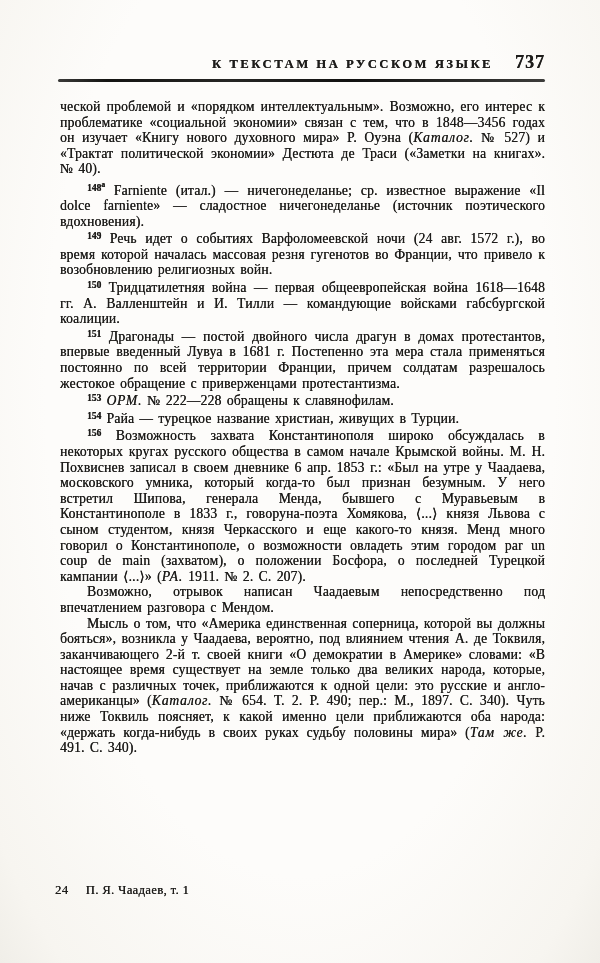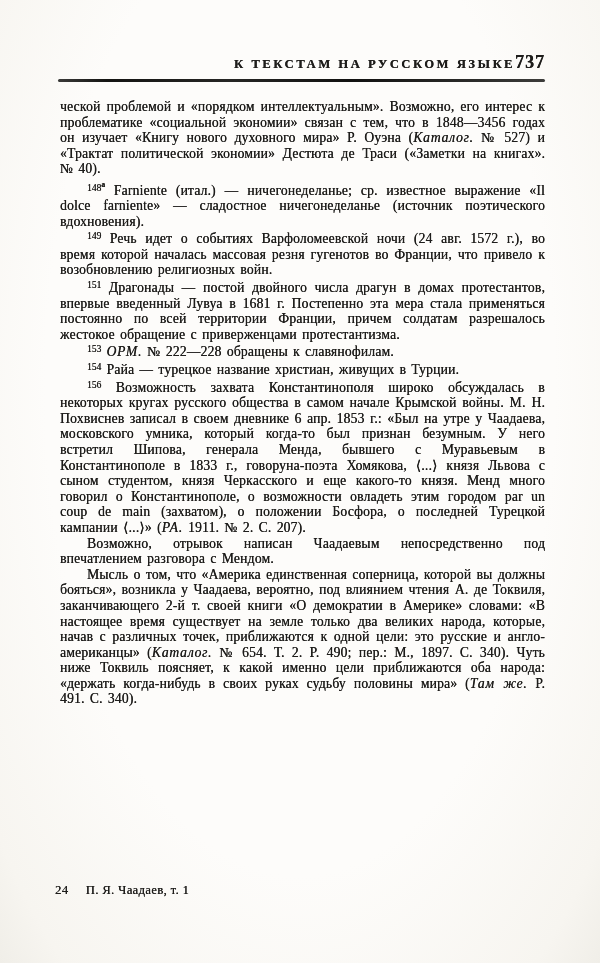--- a/index.html
+++ b/index.html
@@ -17,20 +17,21 @@
     width: 600px;
     height: 963px;
     overflow: hidden;
     background: radial-gradient(ellipse at 50% 40%, #fdfcfa 60%, #f7f5f0 90%, #f0eee8 100%);
     color: #1e1d1b;
   }
   .running-head {
     display: flex;
     justify-content: flex-end;
     align-items: baseline;
+    gap: 22px;
     margin: 52px 55px 0 60px;
   }
   .rh-title {
     font-weight: bold;
     font-size: 12.5px;
     letter-spacing: 2.6px;
     white-space: nowrap;
     text-shadow: 0.3px 0 0 currentColor;
   }
   .rh-num {
@@ -55,21 +56,21 @@
     word-spacing: 1.6px;
     text-shadow: 0.25px 0 0 currentColor;
   }
   .text-block p {
     margin: 0;
   }
   .text-block p.indent {
     text-indent: 27px;
   }
   .fn-marker {
-    font-weight: normal;
+    font-weight: bold;
     font-size: 9.5px;
     letter-spacing: 0;
     vertical-align: 4px;
   }
   .fn-marker-letter {
     font-weight: bold;
     font-size: 7.5px;
     letter-spacing: 0;
     vertical-align: 7.5px;
   }
@@ -99,20 +100,21 @@
     <span class="rh-title">К ТЕКСТАМ НА РУССКОМ ЯЗЫКЕ</span>
     <span class="rh-num">737</span>
   </div>
 
   <div class="rule"></div>
 
   <div class="text-block">
       <p><span>ческой проблемой и «порядком интеллектуальным». Возможно, его интерес к проблематике «социальной экономии» связан с тем, что в 1848—3456 годах он изучает «Книгу нового духовного мира» Р. Оуэна (</span><span class="ital">Каталог.</span><span> № 527) и «Трактат политической экономии» Дестюта де Траси («Заметки на книгах». № 40).</span></p>
       <p class="indent"><span class="fn-marker">148</span><span class="fn-marker-letter">а</span><span> Farniente (итал.) — ничегонеделанье; ср. известное выражение «Il dolce farniente» — сладостное ничегонеделанье (источник поэтического вдохновения).</span></p>
       <p class="indent"><span class="fn-marker">149</span><span> Речь идет о событиях Варфоломеевской ночи (24 авг. 1572 г.), во время которой началась массовая резня гугенотов во Франции, что привело к возобновлению религиозных войн.</span></p>
+      <p class="indent"><span class="fn-marker">150</span><span> Тридцатилетняя война — первая общеевропейская война 1618—1648 гг. А. Валленштейн и И. Тилли — командующие войсками габсбургской коалиции.</span></p>
       <p class="indent"><span class="fn-marker">151</span><span> Драгонады — постой двойного числа драгун в домах протестантов, впервые введенный Лувуа в 1681 г. Постепенно эта мера стала применяться постоянно по всей территории Франции, причем солдатам разрешалось жестокое обращение с приверженцами протестантизма.</span></p>
       <p class="indent"><span class="fn-marker">153</span><span> </span><span class="ital">ОРМ.</span><span> № 222—228 обращены к славянофилам.</span></p>
       <p class="indent"><span class="fn-marker">154</span><span> Райа — турецкое название христиан, живущих в Турции.</span></p>
       <p class="indent"><span class="fn-marker">156</span><span> Возможность захвата Константинополя широко обсуждалась в некоторых кругах русского общества в самом начале Крымской войны. М. Н. Похвиснев записал в своем дневнике 6 апр. 1853 г.: «Был на утре у Чаадаева, московского умника, который когда-то был признан безумным. У него встретил Шипова, генерала Менда, бывшего с Муравьевым в Константинополе в 1833 г., говоруна-поэта Хомякова, ⟨...⟩ князя Львова с сыном студентом, князя Черкасского и еще какого-то князя. Менд много говорил о Константинополе, о возможности овладеть этим городом par un coup de main (захватом), о положении Босфора, о последней Турецкой кампании ⟨...⟩» (</span><span class="ital">РА.</span><span> 1911. № 2. С. 207).</span></p>
       <p class="indent"><span>Возможно, отрывок написан Чаадаевым непосредственно под впечатлением разговора с Мендом.</span></p>
       <p class="indent"><span>Мысль о том, что «Америка единственная соперница, которой вы должны бояться», возникла у Чаадаева, вероятно, под влиянием чтения А. де Токвиля, заканчивающего 2-й т. своей книги «О демократии в Америке» словами: «В настоящее время существует на земле только два великих народа, которые, начав с различных точек, приближаются к одной цели: это русские и англо-американцы» (</span><span class="ital">Каталог.</span><span> № 654. Т. 2. Р. 490; пер.: М., 1897. С. 340). Чуть ниже Токвиль поясняет, к какой именно цели приближаются оба народа: «держать когда-нибудь в своих руках судьбу половины мира» (</span><span class="ital">Там же.</span><span> Р. 491. С. 340).</span></p>
     </div>
 
   <div class="footer-line">
     <span class="sig">24</span>

